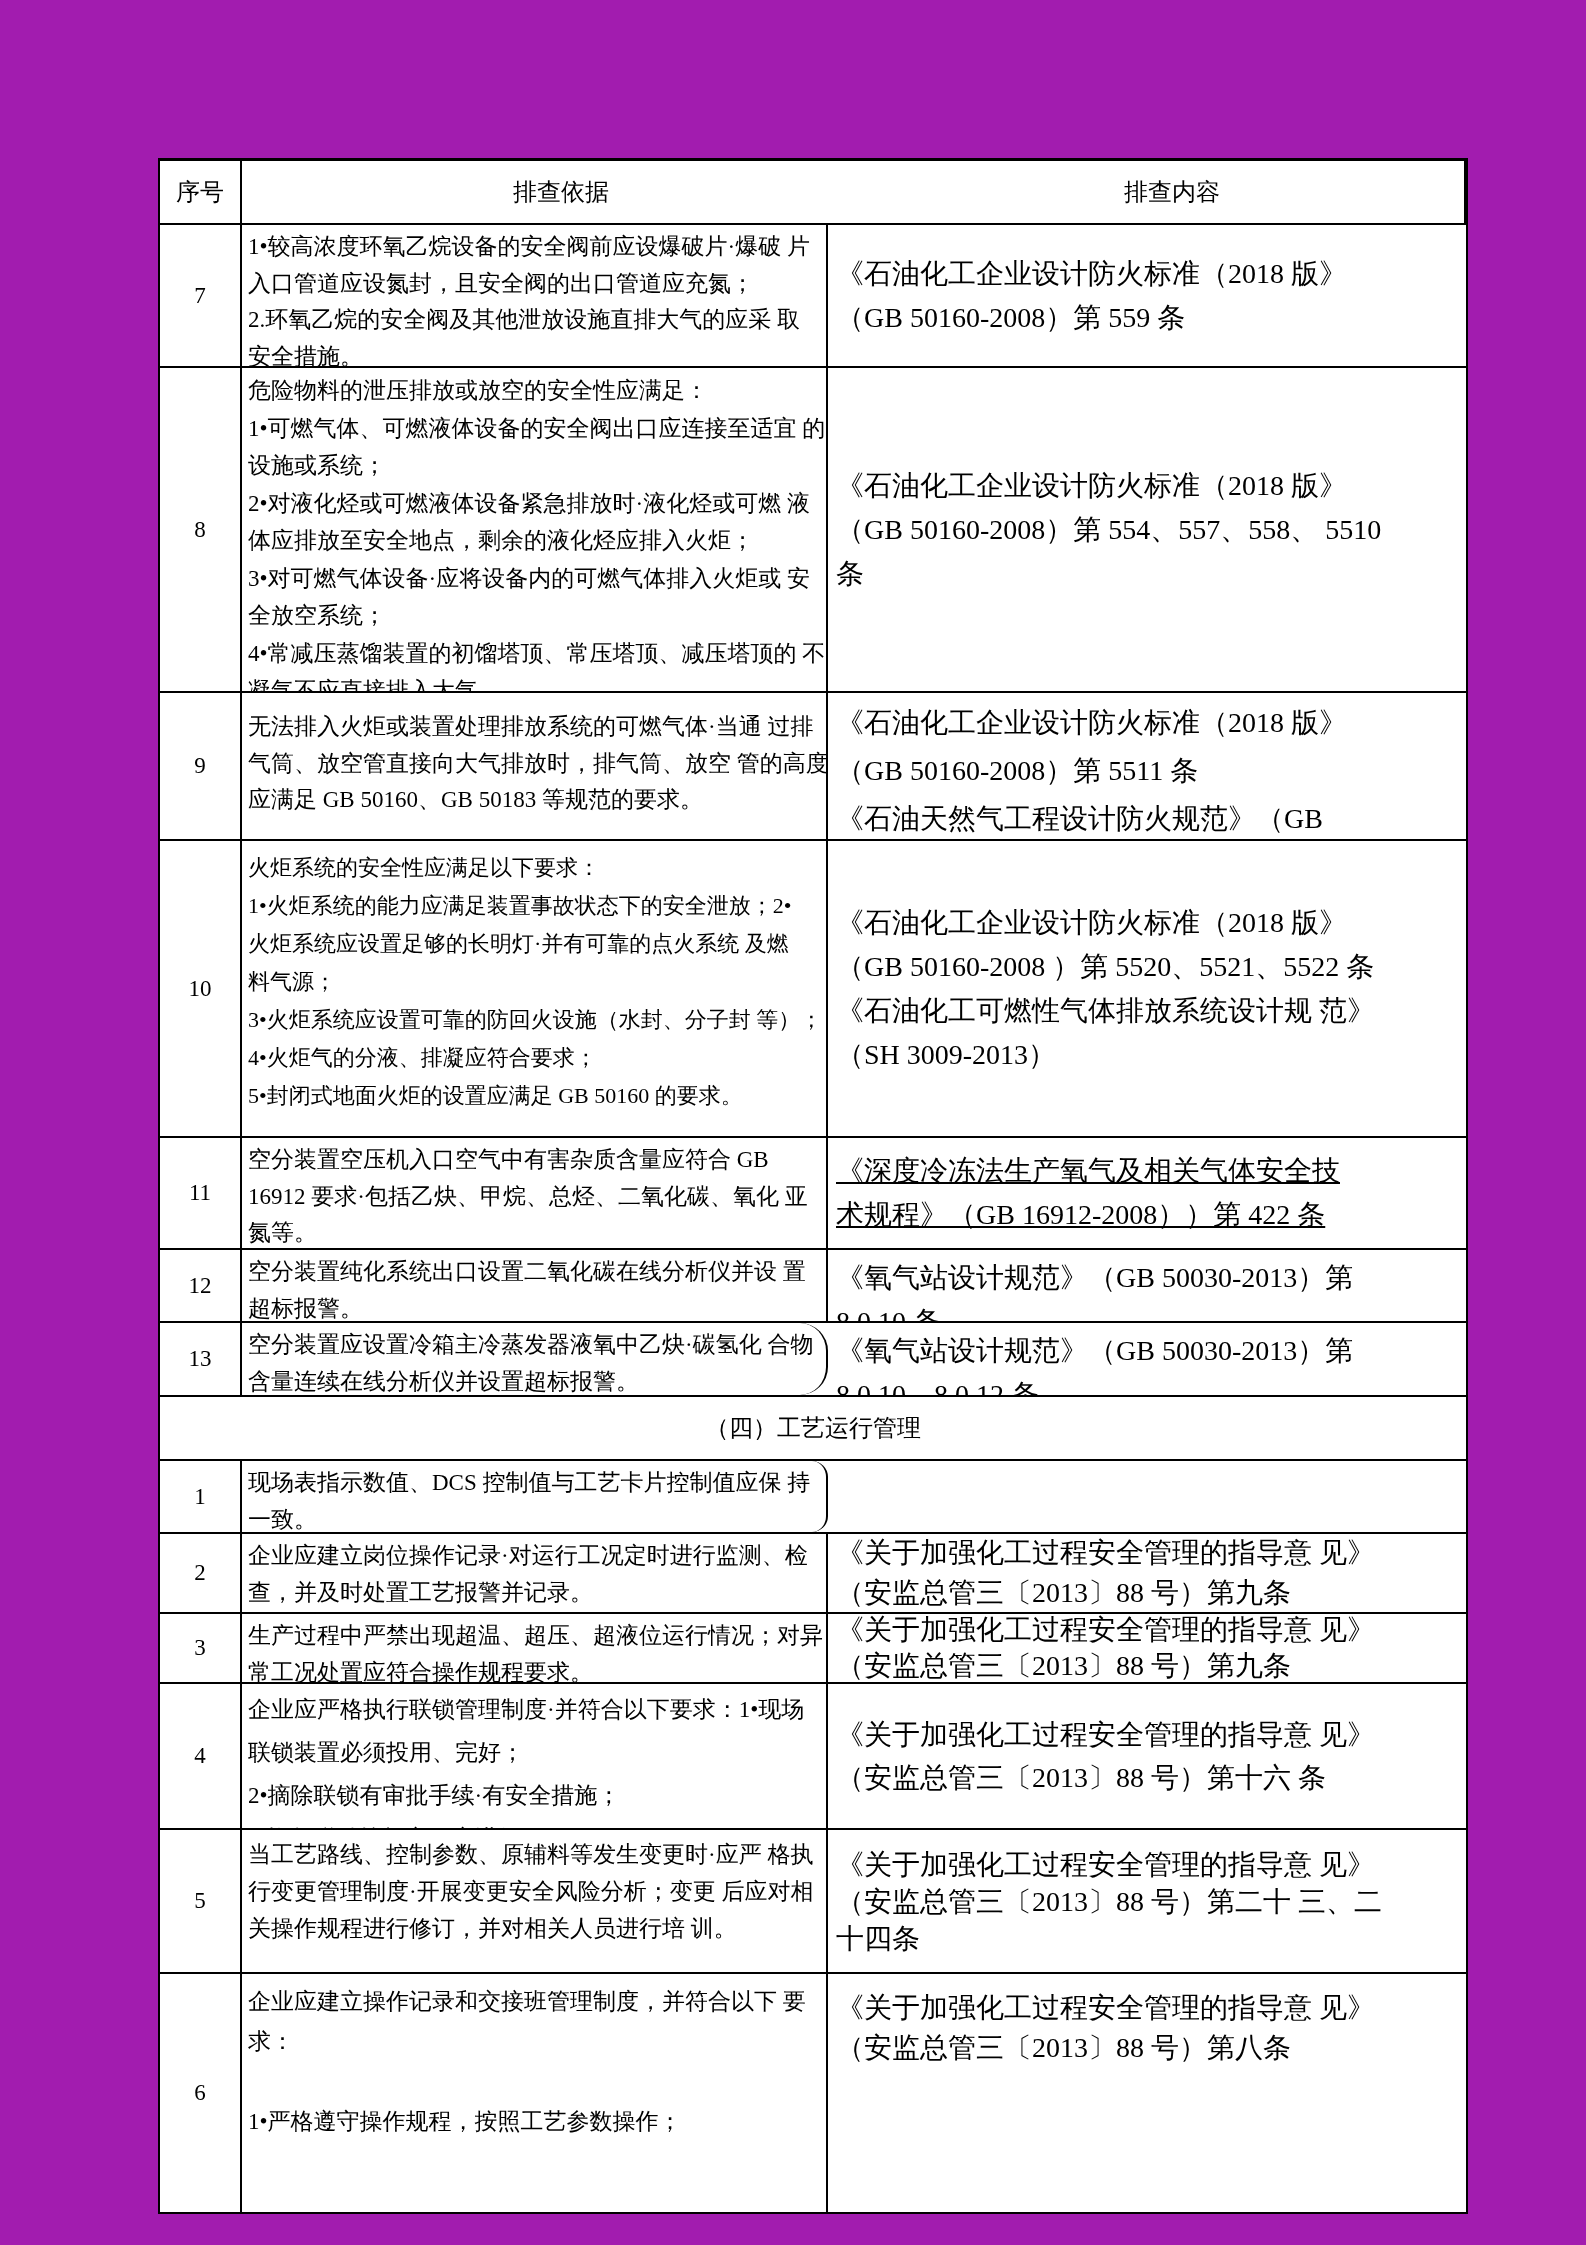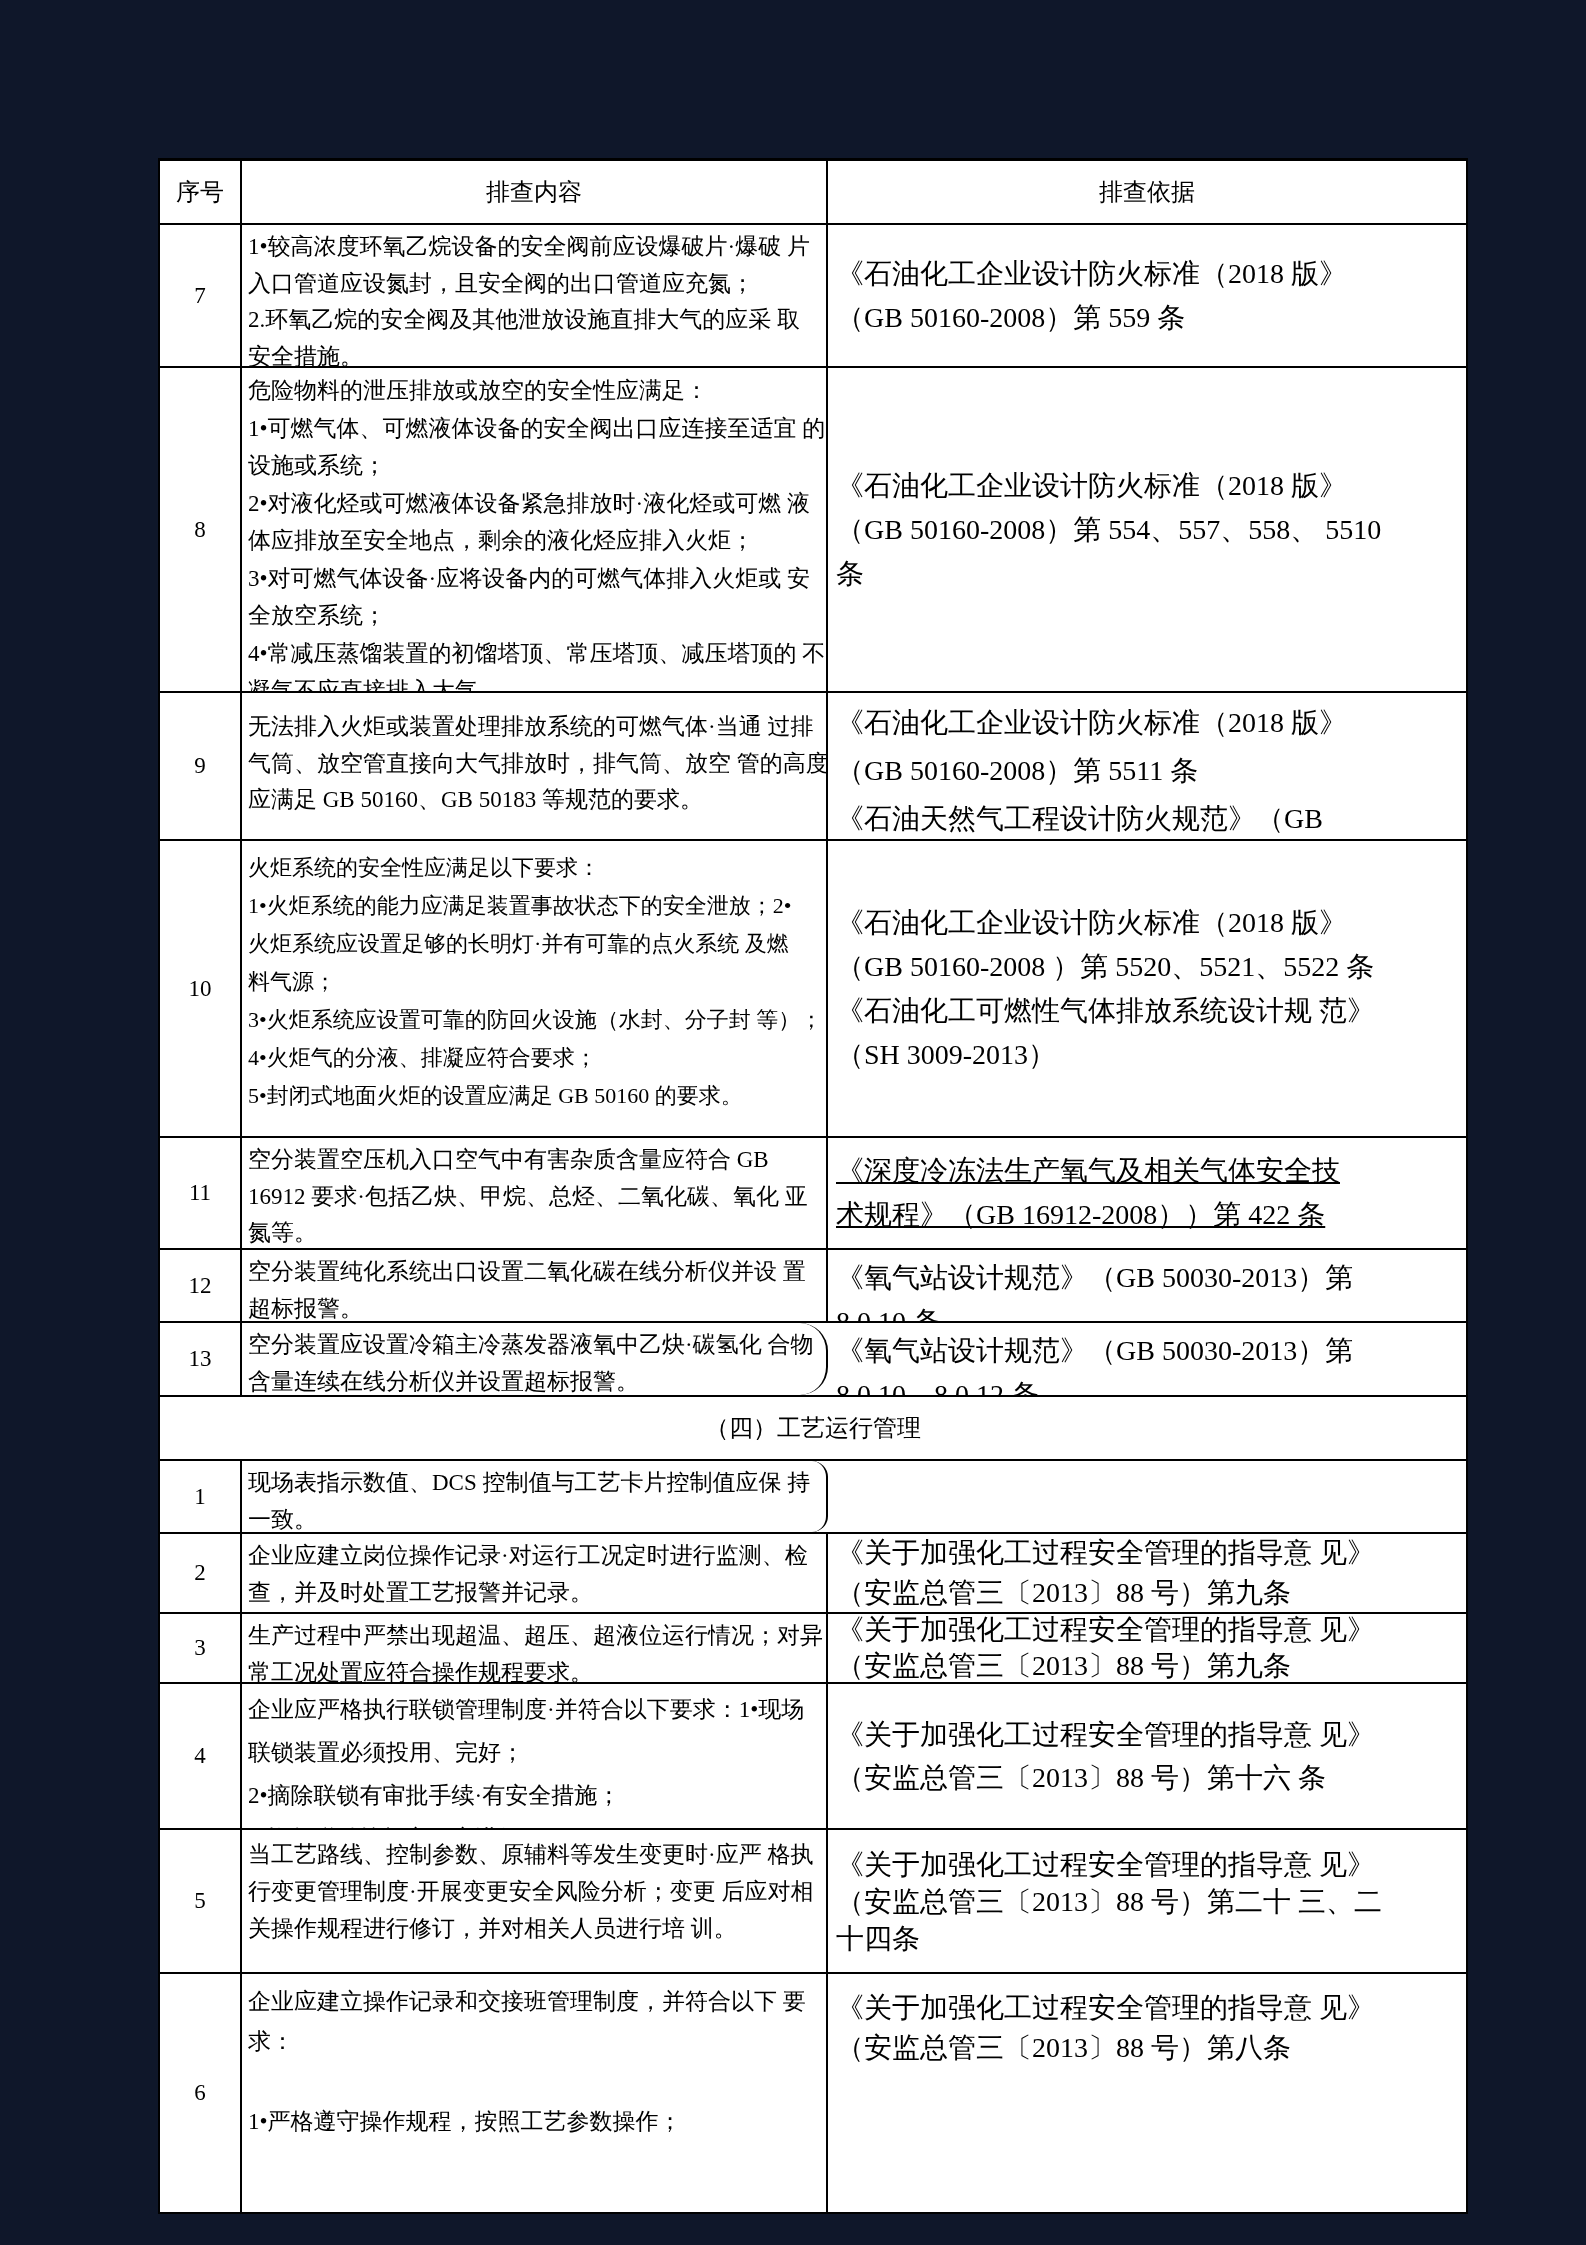--- a/index.html
+++ b/index.html
@@ -1,16 +1,16 @@
 <!DOCTYPE html>
 <html><head>
 <meta charset="utf-8">
 <style>
   html,body{margin:0;padding:0;background:#ffffff;}
-  .page{position:relative;width:1586px;height:2245px;background:#0f172a;overflow:hidden;
+  .page{position:relative;width:1586px;height:2245px;background:#a21caf;overflow:hidden;
         font-family:"Liberation Serif","DejaVu Serif",serif;color:#000;}
   .doc-table{position:absolute;left:158px;top:158px;width:1310px;border-top:3px solid #000;box-sizing:border-box;}
   .trow{display:flex;box-sizing:border-box;width:1310px;border:2px solid #000;border-top:none;overflow:hidden;position:relative;background:#fff;}
   .cell{box-sizing:border-box;}
   .numcell{width:82px;flex:0 0 auto;border-right:2px solid #000;display:flex;align-items:center;justify-content:center;
            font-size:23px;}
   .contentcell{width:586px;flex:0 0 auto;border-right:2px solid #000;padding:4px 2px 0 6px;
                font-size:23px;white-space:pre;overflow:visible;line-height:36.5px;}
   .basiscell{flex:1 1 auto;padding:0 4px 0 8px;font-size:28px;white-space:pre;line-height:44px;
              display:flex;flex-direction:column;justify-content:center;overflow:visible;}
@@ -19,22 +19,22 @@
   .hcell{display:flex;align-items:center;justify-content:center;font-size:24px;padding:0;white-space:normal;}
   .seccell{width:100%;display:flex;align-items:center;justify-content:center;font-size:24px;}
 </style>
 </head>
 <body>
 
 <div class="page">
   <div class="doc-table">
     <div class="trow thead">
       <div class="cell numcell hcell">序号</div>
+      <div class="cell basiscell hcell">排查依据</div>
       <div class="cell contentcell hcell">排查内容</div>
-      <div class="cell basiscell hcell">排查依据</div>
     </div>
     <div id="rows-container">
         <div class="trow" style="height: 143px;">
           <div class="cell numcell">7</div>
           <div class="cell contentcell" style="line-height: 36.5px; padding-top: 4px;">1•较高浓度环氧乙烷设备的安全阀前应设爆破片·爆破 片
 入口管道应设氮封，且安全阀的出口管道应充氮；
 2.环氧乙烷的安全阀及其他泄放设施直排大气的应采 取
 安全措施。</div>
           <div class="cell basiscell" style="line-height: 44px;">《石油化工企业设计防火标准（2018 版》
 （GB 50160-2008）第 559 条</div>

